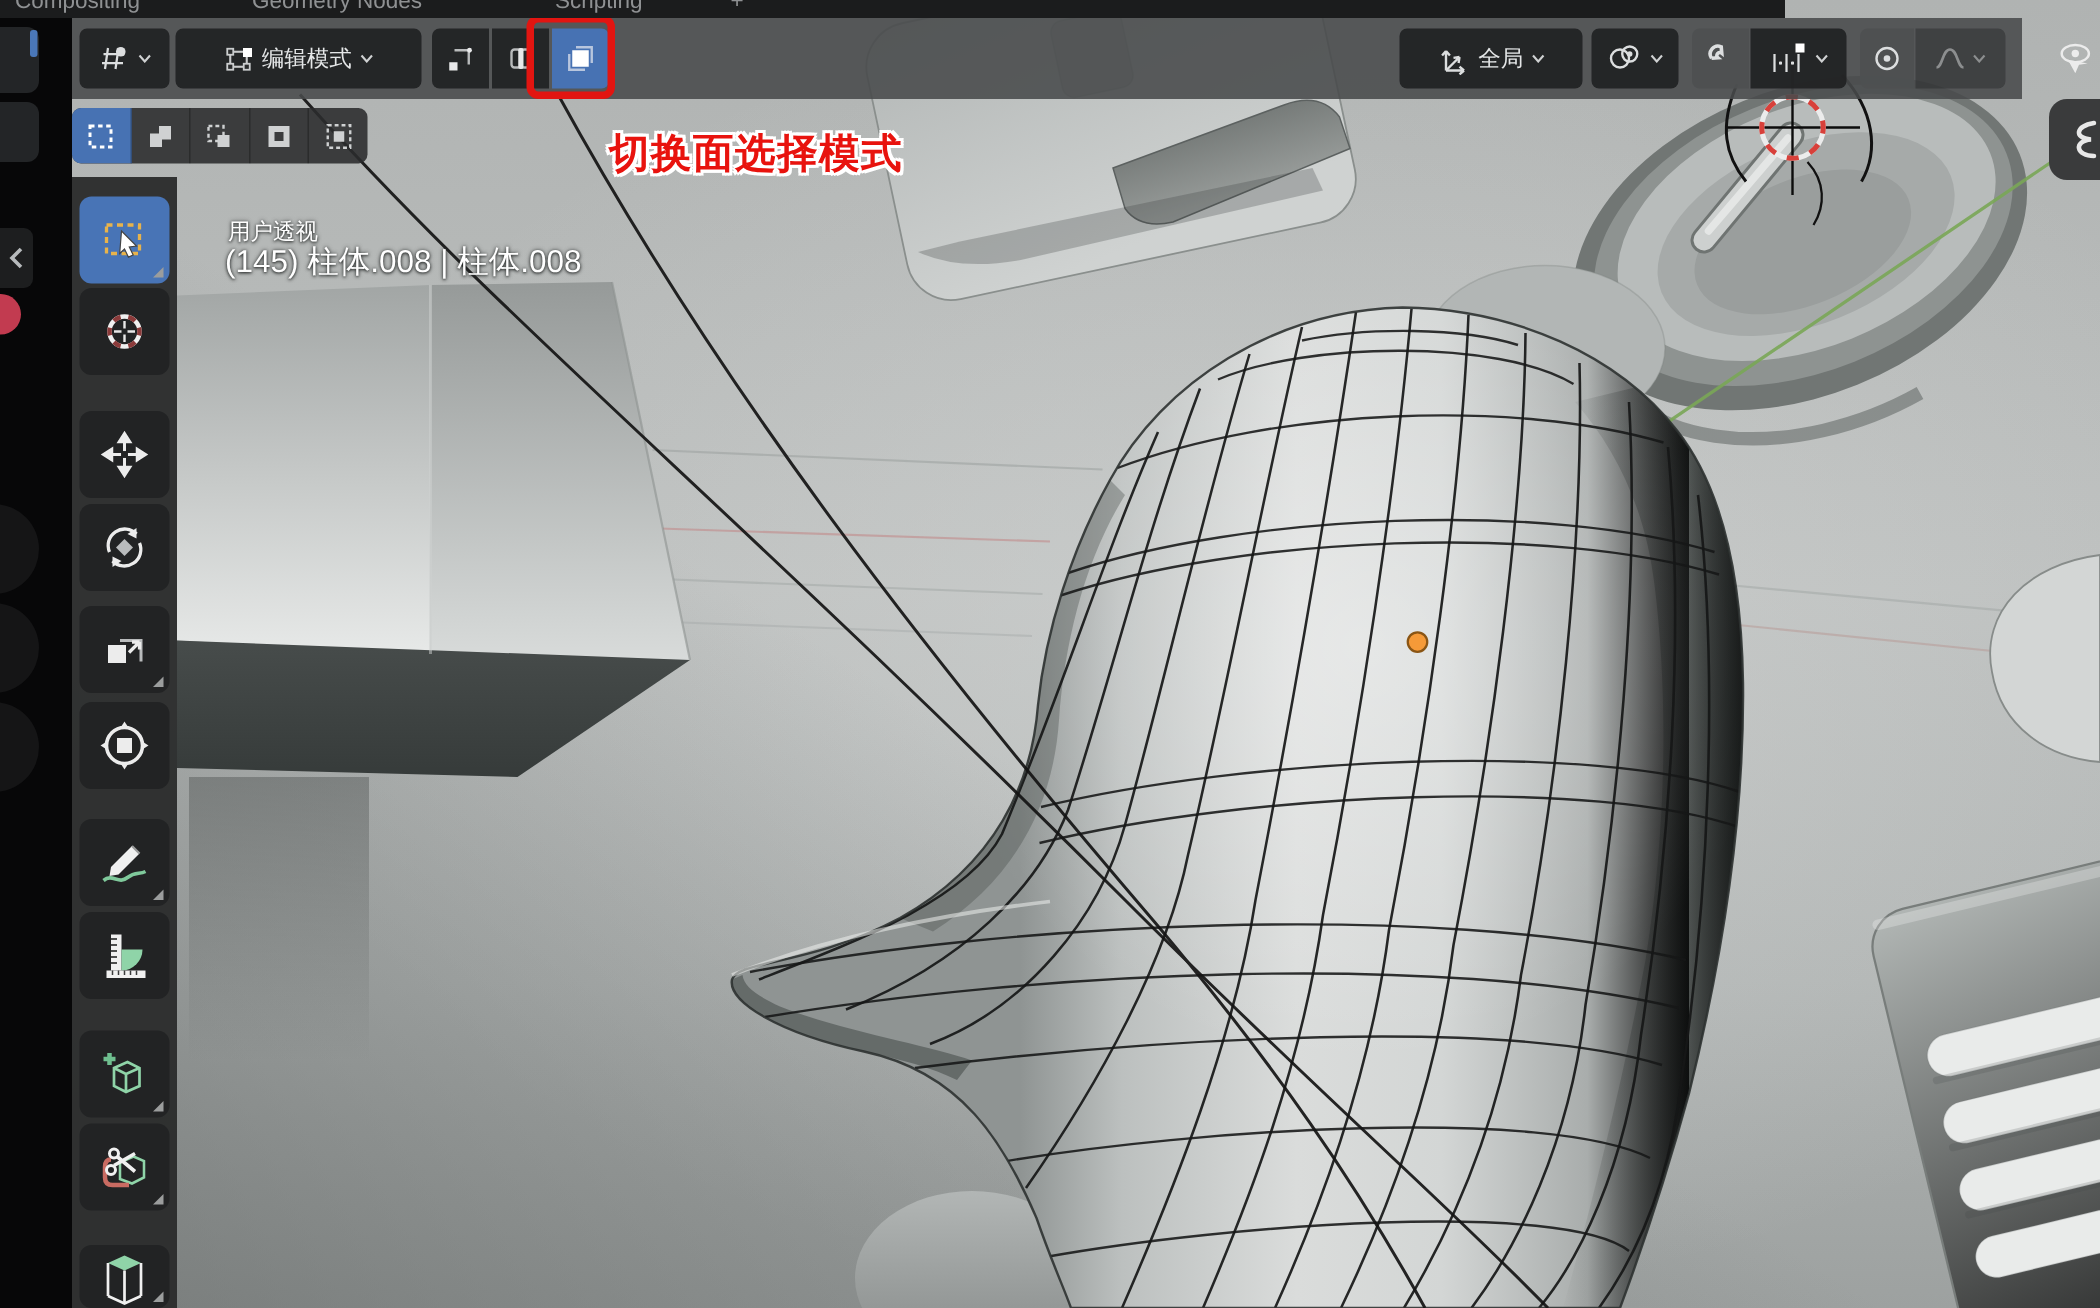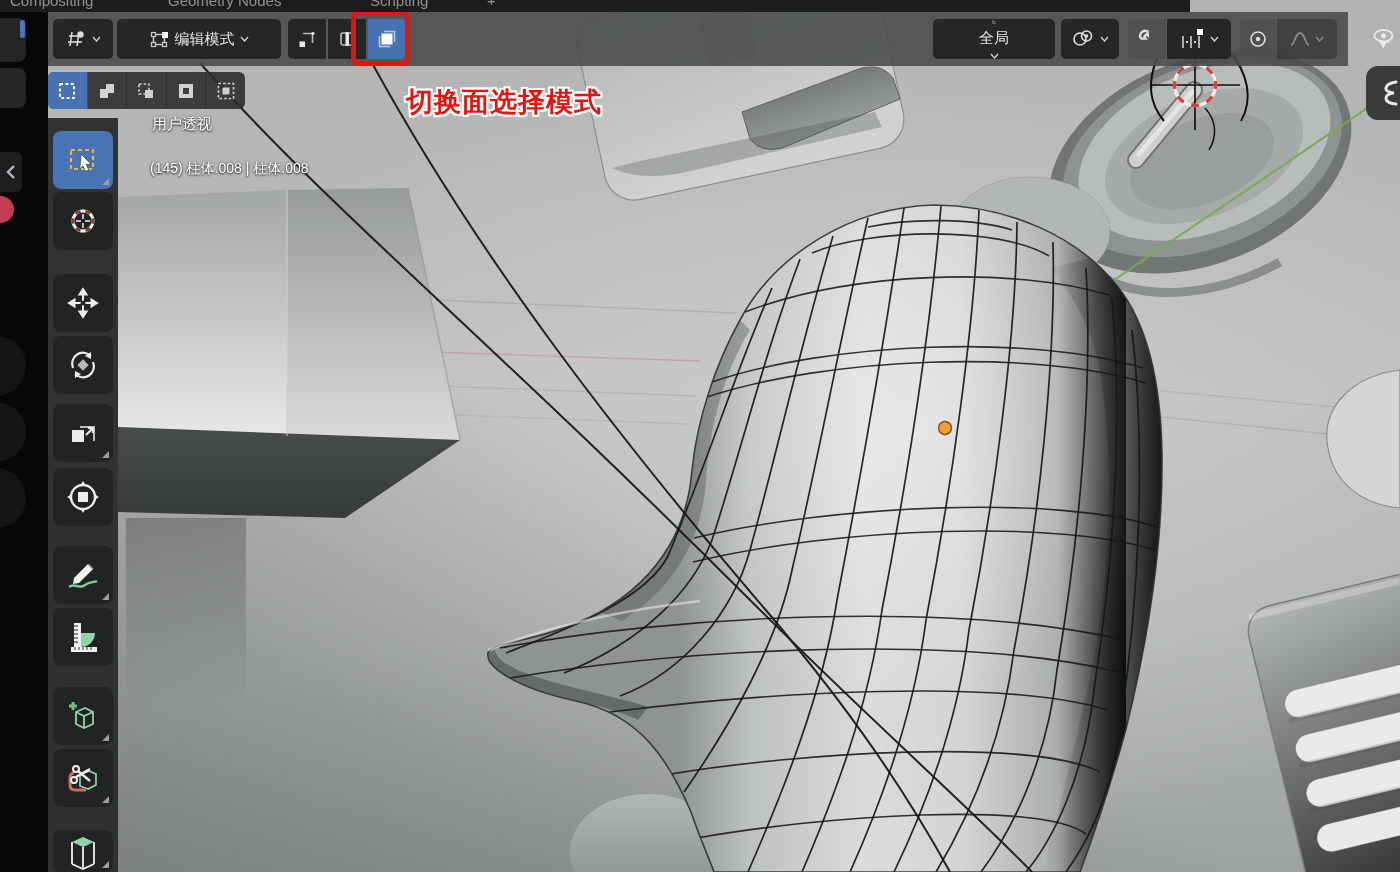--- a/index.html
+++ b/index.html
@@ -7,22 +7,22 @@
        font-family:"Liberation Sans","DejaVu Sans",sans-serif;-webkit-font-smoothing:antialiased;}
   .abs{position:absolute;}
   
   #topbar{left:0;top:0;width:1190px;height:12px;background:#1b1c1d;z-index:40;overflow:hidden;}
   #topbar span{position:absolute;top:-8px;font-size:15px;color:#8f9193;white-space:nowrap;}
   
   #viewport{left:0;top:0;width:1400px;height:872px;z-index:1;}
   #scene{position:absolute;left:0;top:0;}
   .vp-label{position:absolute;color:#fff;
     text-shadow:0 1px 2px rgba(35,38,37,.95),0 0 3px rgba(55,58,57,.8);}
-  #vp-view-label{left:152px;top:115px;font-size:15px;text-align:right;}
-  #vp-selection-info{left:150px;top:160px;font-size:14px;}
+  #vp-view-label{left:152px;top:145px;font-size:15px;text-align:right;}
+  #vp-selection-info{left:150px;top:160px;font-size:21px;}
   #annot-text{position:absolute;left:406px;top:84px;font-size:27px;font-weight:bold;
     color:#e8130e;letter-spacing:1px;z-index:35;white-space:nowrap;
     text-shadow:-2px -2px 0 #fff,2px -2px 0 #fff,-2px 2px 0 #fff,2px 2px 0 #fff,
                 0 -2px 0 #fff,0 2px 0 #fff,-2px 0 0 #fff,2px 0 0 #fff;text-align:right;}
   
   #vp-header{left:0;top:12px;width:1348px;height:54px;background:rgba(72,74,75,.88);z-index:20;}
   .hbtn{position:absolute;top:7px;height:40px;background:rgba(33,34,35,.92);border-radius:5px;
         display:flex;align-items:center;justify-content:center;gap:5px;color:#e4e6e7;font-size:15px;}
   .chev{width:9px;height:6px;flex:0 0 auto;}
   #menus{position:absolute;left:421px;top:0;height:54px;display:flex;align-items:center;gap:34px;
@@ -326,21 +326,21 @@
     </div>
     <div class="selbtn active">
       <svg width="20" height="20" viewBox="0 0 20 20">
         <path d="M7,2.5 H17.5 V13 M2.5,7 V17.5 H13" stroke="#b8c6de" stroke-width="1.6" fill="none"></path>
         <rect x="4.5" y="4.5" width="11" height="11" fill="#ffffff"></rect>
       </svg>
     </div>
   </div>
 
 
-  <div class="hbtn" style="left:933px;width:122px;flex-direction:column;">
+  <div class="hbtn" style="left:933px;width:122px;">
     <svg width="22" height="22" viewBox="0 0 22 22">
       <g stroke="#dcdedf" stroke-width="1.6" fill="none">
         <path d="M5,19 V6 M5,6 l-2.6,3 M5,6 l2.6,3"></path>
         <path d="M5,19 H17 M17,19 l-3,-2.6 M17,19 l-3,2.6"></path>
         <path d="M5,19 L14,10 M14,10 l-4,0.6 M14,10 l-0.6,4"></path>
       </g>
     </svg>
     <span>全局</span>
     <svg class="chev" viewBox="0 0 9 6">
         <path d="M1,1 L4.5,5 L8,1" stroke="#cfd1d2" stroke-width="1.4" fill="none"></path>

